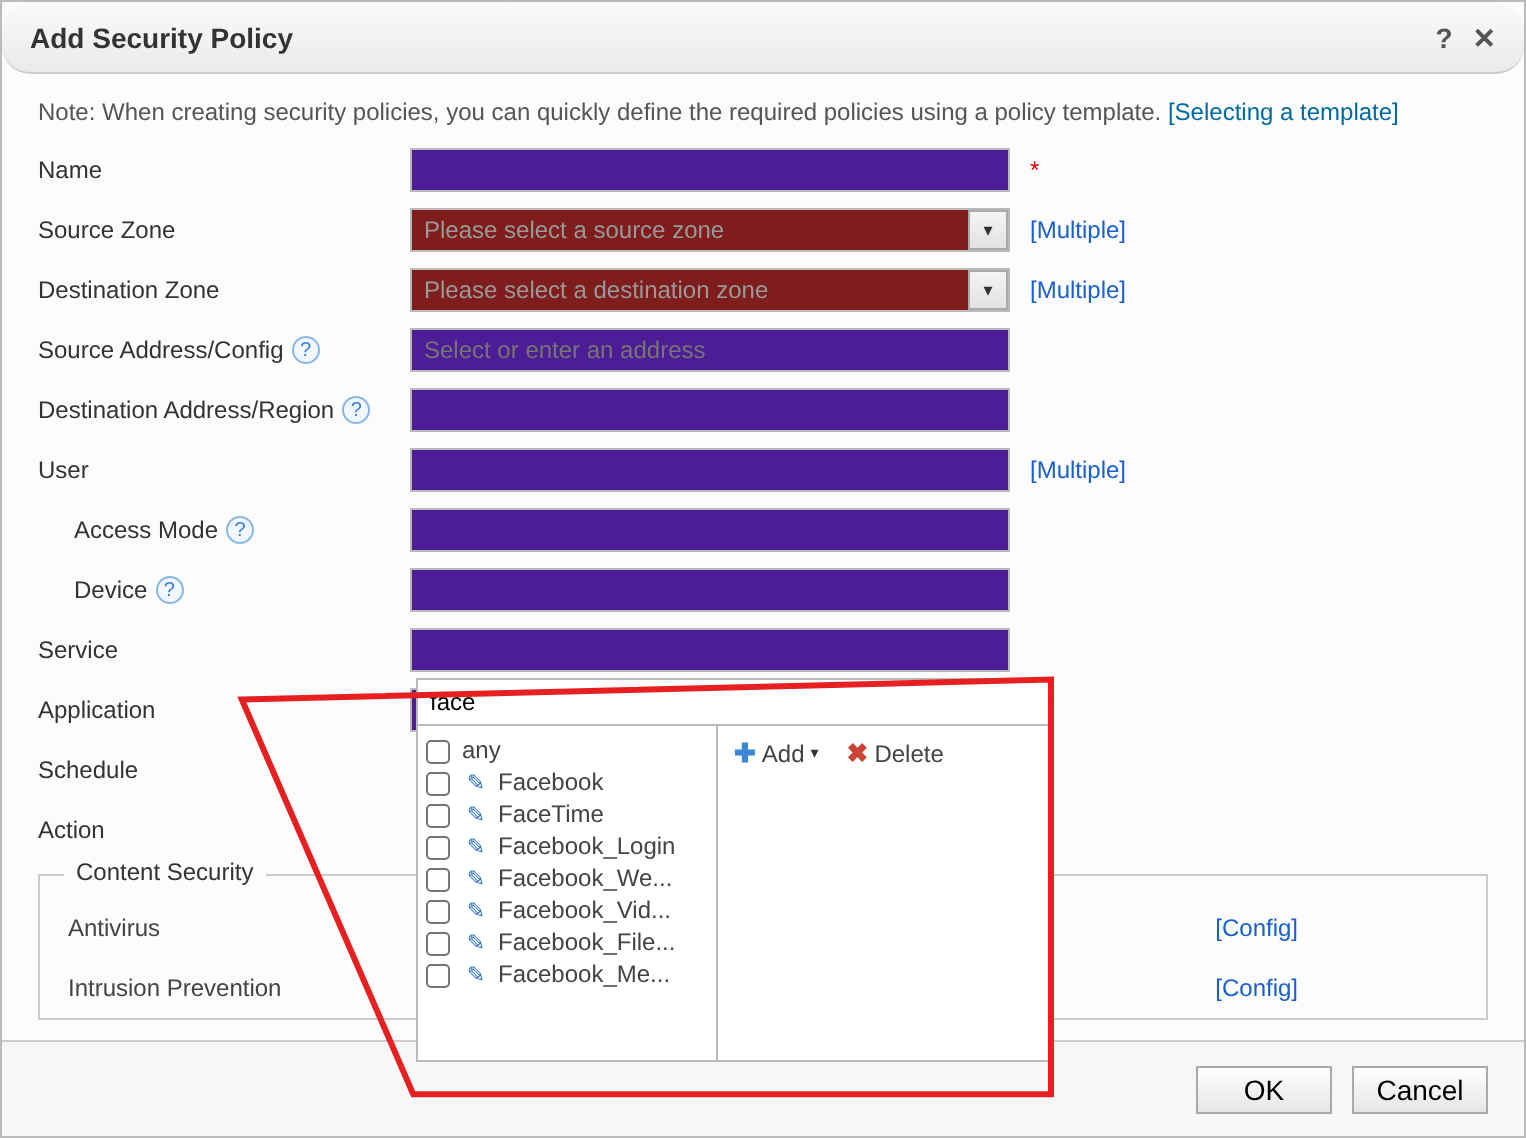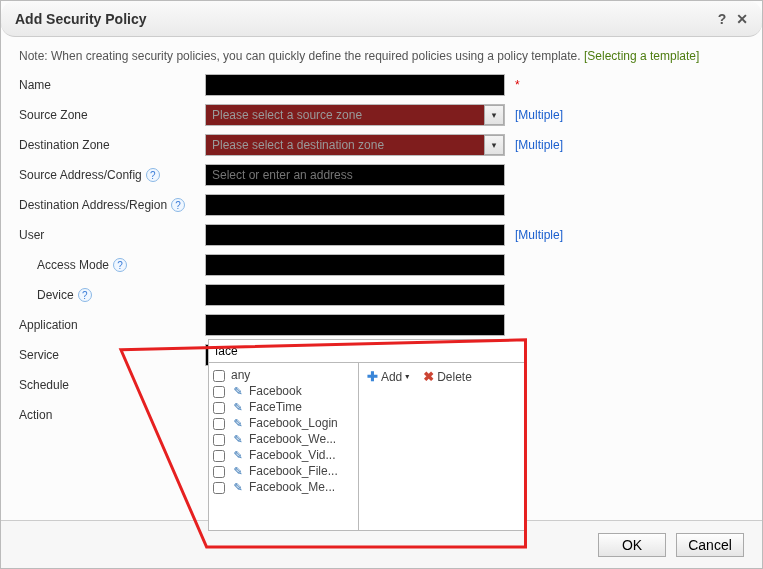--- a/index.html
+++ b/index.html
@@ -43,21 +43,21 @@
     top: 36px;
     left: 0; right: 0; bottom: 48px;
     overflow-y: scroll;
     overflow-x: hidden;
     padding: 12px 18px 12px 18px;
   }
   .note-row {
     margin-bottom: 10px;
     color: #555;
   }
-  .note-row a { color: #4d7c0f; text-decoration: none; }
+  .note-row a { color: #0369a1; text-decoration: none; }
   .form-row {
     display: flex;
     align-items: center;
     margin-bottom: 6px;
     min-height: 24px;
   }
   .form-row.indent .label { padding-left: 18px; }
   .label {
     width: 186px;
     flex: 0 0 186px;
@@ -71,21 +71,21 @@
     flex: 0 0 300px;
     position: relative;
   }
   .txt-input, .sel-input {
     width: 100%;
     height: 22px;
     border: 1px solid #b9b9b9;
     padding: 2px 6px;
     font-size: 12px;
     color: #555;
-    background: #000000;
+    background: #4c1d95;
   }
   .sel-input {
     background: #7f1d1d;
     display: flex;
     align-items: center;
     color: #999;
     padding-right: 22px;
     position: relative;
     cursor: pointer;
   }
@@ -345,44 +345,57 @@
     <div class="form-row indent">
       <div class="label">
         <span>Device</span>
         <span class="help-q">?</span>
       </div>
       <div class="input-wrap"><input class="txt-input" type="text" style=""></div>
     </div>
 
     <div class="form-row">
       <div class="label">
+          <span>Service</span>
+        </div>
+      <div class="input-wrap"><input class="txt-input" type="text" style=""></div>
+    </div>
+
+    <div class="form-row">
+      <div class="label">
           <span>Application</span>
         </div>
       <div class="input-wrap"><input class="txt-input" type="text" style=""></div>
     </div>
 
     <div class="form-row">
       <div class="label">
-          <span>Service</span>
-        </div>
-      <div class="input-wrap"><input class="txt-input" type="text" style=""></div>
-    </div>
-
-    <div class="form-row">
-      <div class="label">
           <span>Schedule</span>
         </div>
     </div>
 
     <div class="form-row">
       <div class="label">
           <span>Action</span>
         </div>
     </div>
 
+    <div class="content-sec">
+      <span class="cs-legend">Content Security</span>
+      <div class="cs-row">
+        <span class="cs-label">Antivirus</span>
+        <span class="cs-spacer"></span>
+        <span class="cfg">[Config]</span>
+      </div>
+      <div class="cs-row">
+        <span class="cs-label">Intrusion Prevention</span>
+        <span class="cs-spacer"></span>
+        <span class="cfg">[Config]</span>
+      </div>
+    </div>
 
   </div>
 
   <div class="app-popup">
     <div class="app-filter">
       <input type="text" value="face" style="">
     </div>
     <div class="app-cols">
       <div class="app-left">
         <div class="app-item">

